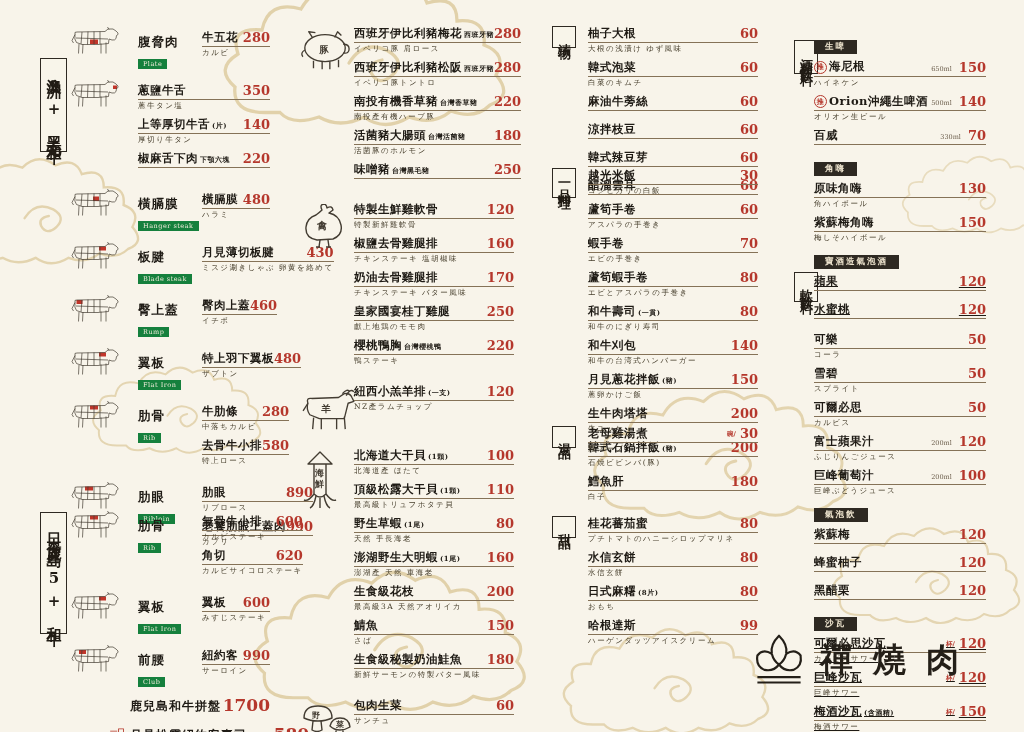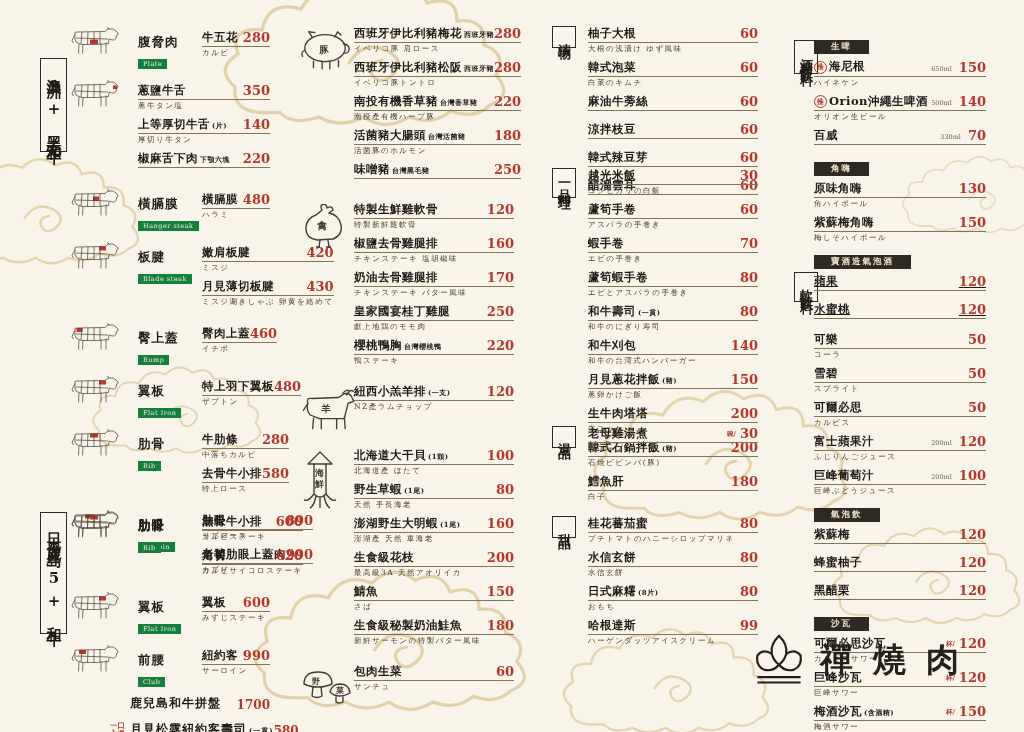--- a/index.html
+++ b/index.html
@@ -36,29 +36,29 @@
   .gitems{flex:1;padding-top:6px;}
   
   .asec{display:flex;margin-bottom:12px;}
   .iconcol{width:54px;flex:none;padding-top:2px;}
   .aitems{flex:1;}
   
   .bsec{position:absolute;display:flex;}
   .bitems{flex:1;margin-left:12px;}
   
   .badge{display:inline-block;background:#2e2922;color:#efe5cf;font-size:8.5px;font-weight:bold;
-        padding:1px 17px;letter-spacing:2px;margin:4px 0 5px 0;}
+        padding:1px 11px;letter-spacing:2px;margin:4px 0 5px 0;}
   .stamp{display:inline-flex;align-items:center;justify-content:center;width:11px;height:11px;
         border:1px solid #b5372c;border-radius:50%;color:#b5372c;font-size:7px;margin-right:2px;
         flex:none;transform:translateY(-1px);}
   .soul{color:#b5372c;font-size:7.5px;font-weight:bold;line-height:1.1;white-space:pre-line;
         width:17px;flex:none;margin-right:3px;}
   .plainrow{display:flex;align-items:flex-end;margin-bottom:9px;}
   .plainrow .nm{font-size:12px;letter-spacing:1px;}
-  .plainrow .price{font-size:12px;text-align:right;}
+  .plainrow .price{font-size:17px;text-align:right;}
   
   #logo{position:absolute;left:752px;top:632px;display:flex;align-items:center;z-index:2;}
   #brand{font-size:33px;font-weight:bold;letter-spacing:20px;margin-left:14px;color:#241f18;}
 </style>
 </head>
 <body>
 
 <div id="page">
 
   <svg id="clouds" width="1024" height="732">
@@ -187,27 +187,20 @@
         <div class="cowcol">
           <div><svg width="50" height="30" viewBox="0 0 100 58">
               <rect x="58" y="10" width="14" height="8" fill="#c1352a"></rect>
               <use href="#cow"></use>
             </svg></div>
         </div>
         <div class="labelcol"><div class="part">板腱</div><div class="plateLbl">Blade steak</div></div>
         <div class="gitems">
           <div class="item">
             <div class="row">
-              <span class="nm">嫩肩板腱</span>
-              <span class="price mla">420</span>
-            </div>
-            <div class="sub">ミスジ</div>
-          </div>
-          <div class="item">
-            <div class="row">
               <span class="nm">月見薄切板腱</span>
               <span class="price mla">430</span>
             </div>
             <div class="sub">ミスジ涮きしゃぶ 卵黄を絡めて</div>
           </div>
         </div>
       </div>
       <div class="group">
         <div class="cowcol">
           <div><svg width="50" height="30" viewBox="0 0 100 58">
@@ -479,20 +472,27 @@
         <div class="aitems">
           <div class="item">
             <div class="row">
               <span class="nm">北海道大干貝<span class="tag">(1顆)</span></span>
               <span class="price mla">100</span>
             </div>
             <div class="sub">北海道產 ほたて</div>
           </div>
           <div class="item">
             <div class="row">
+              <span class="nm">頂級松露大干貝<span class="tag">(1顆)</span></span>
+              <span class="price mla">110</span>
+            </div>
+            <div class="sub">最高級トリュフホタテ貝</div>
+          </div>
+          <div class="item">
+            <div class="row">
               <span class="nm">野生草蝦<span class="tag">(1尾)</span></span>
               <span class="price mla">80</span>
             </div>
             <div class="sub">天然 手長海老</div>
           </div>
           <div class="item">
             <div class="row">
               <span class="nm">澎湖野生大明蝦<span class="tag">(1尾)</span></span>
               <span class="price mla">160</span>
             </div>
@@ -826,21 +826,21 @@
           <div class="sub"></div>
         </div>
         <div class="item">
           <div class="row">
             <span class="nm">黑醋栗</span>
             <span class="price mla">120</span>
           </div>
           <div class="sub"></div>
         </div>
       </div>
-      <div style="margin-bottom: 6px;">
+      <div style="margin-bottom: 6px; text-decoration: underline;">
         <div><span class="badge">沙瓦</span></div>
         <div class="item">
           <div class="row">
             <span class="nm">可爾必思沙瓦</span>
             <span class="pp mla">杯/</span>
             <span class="price">120</span>
           </div>
           <div class="sub">カルビスサワー</div>
         </div>
         <div class="item">

